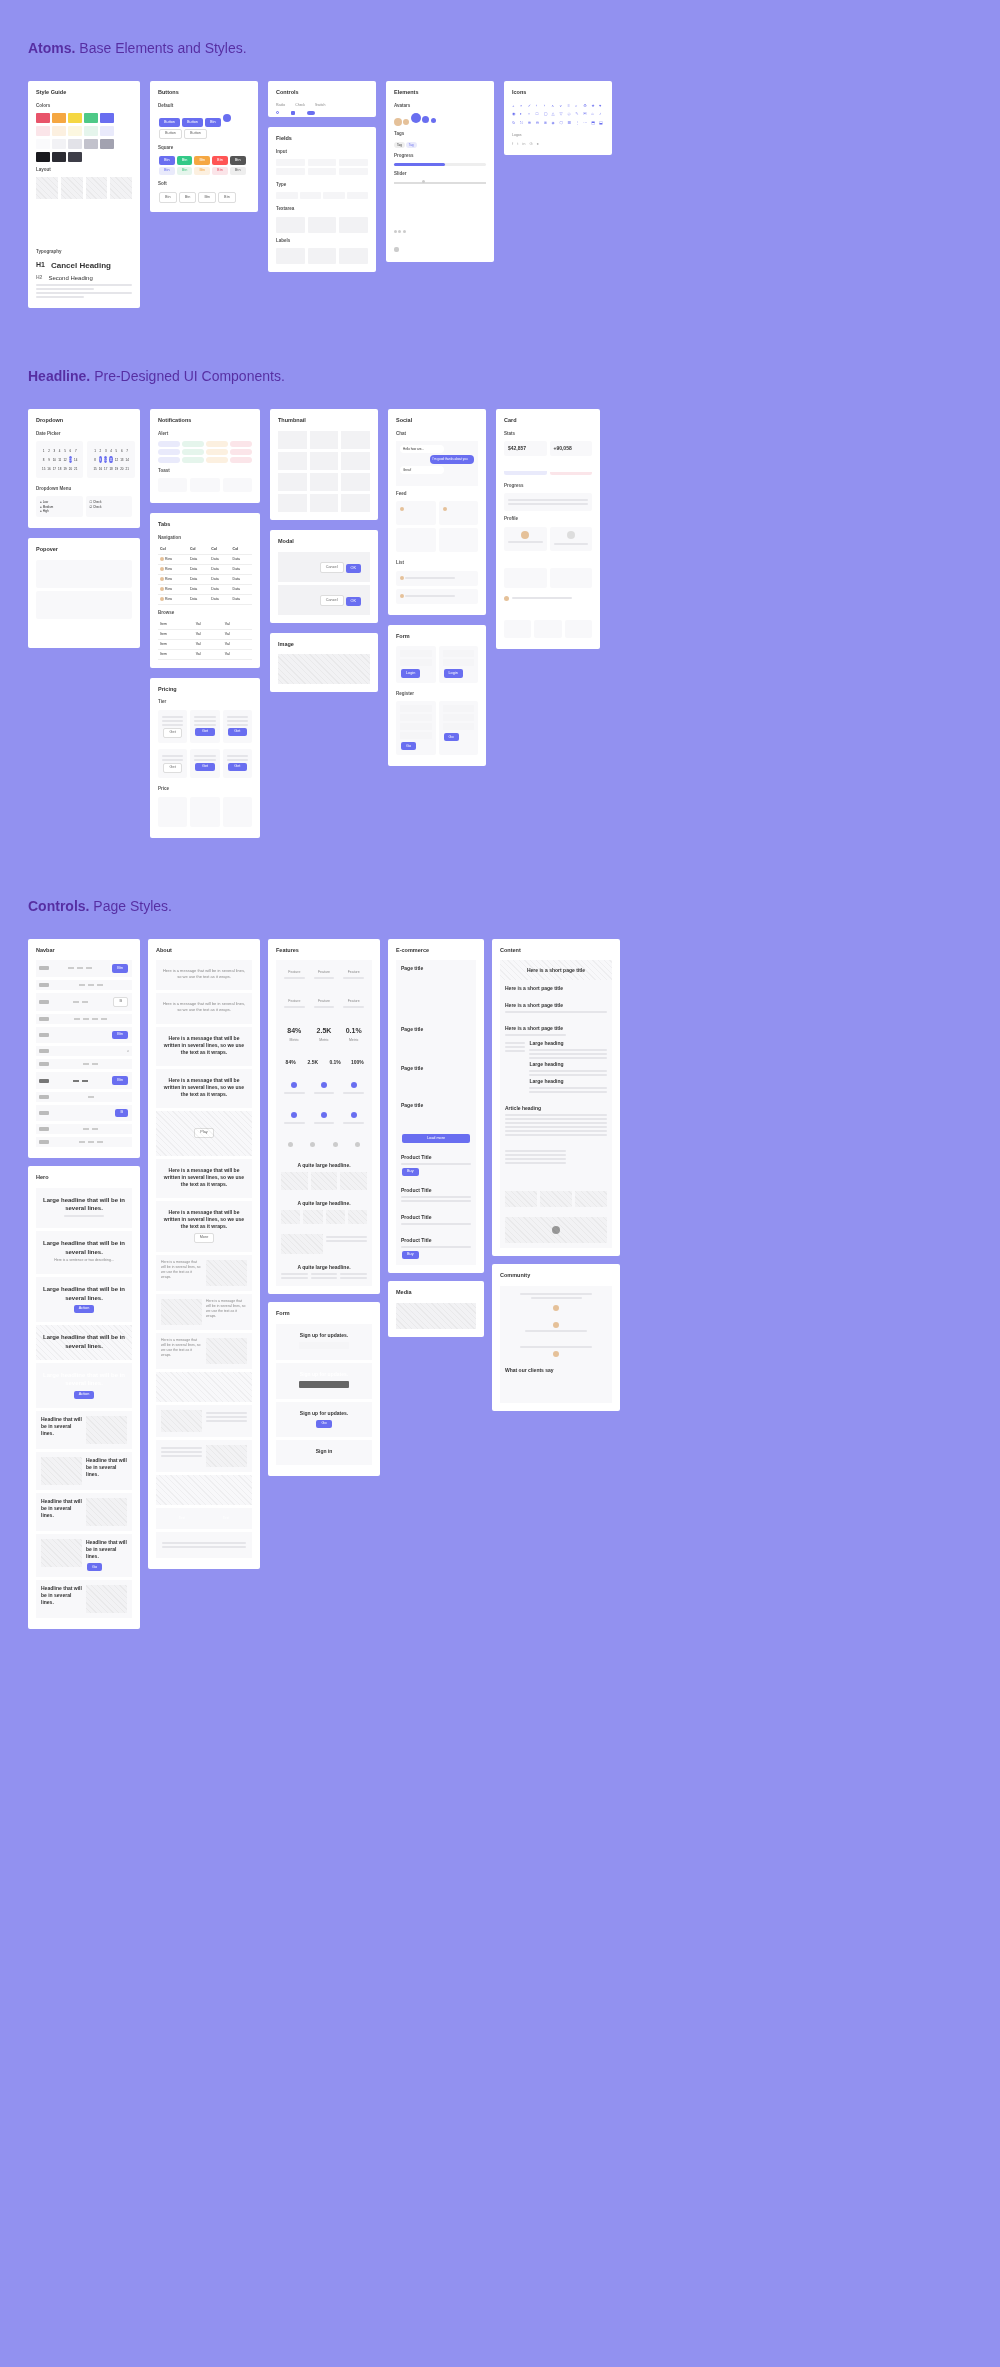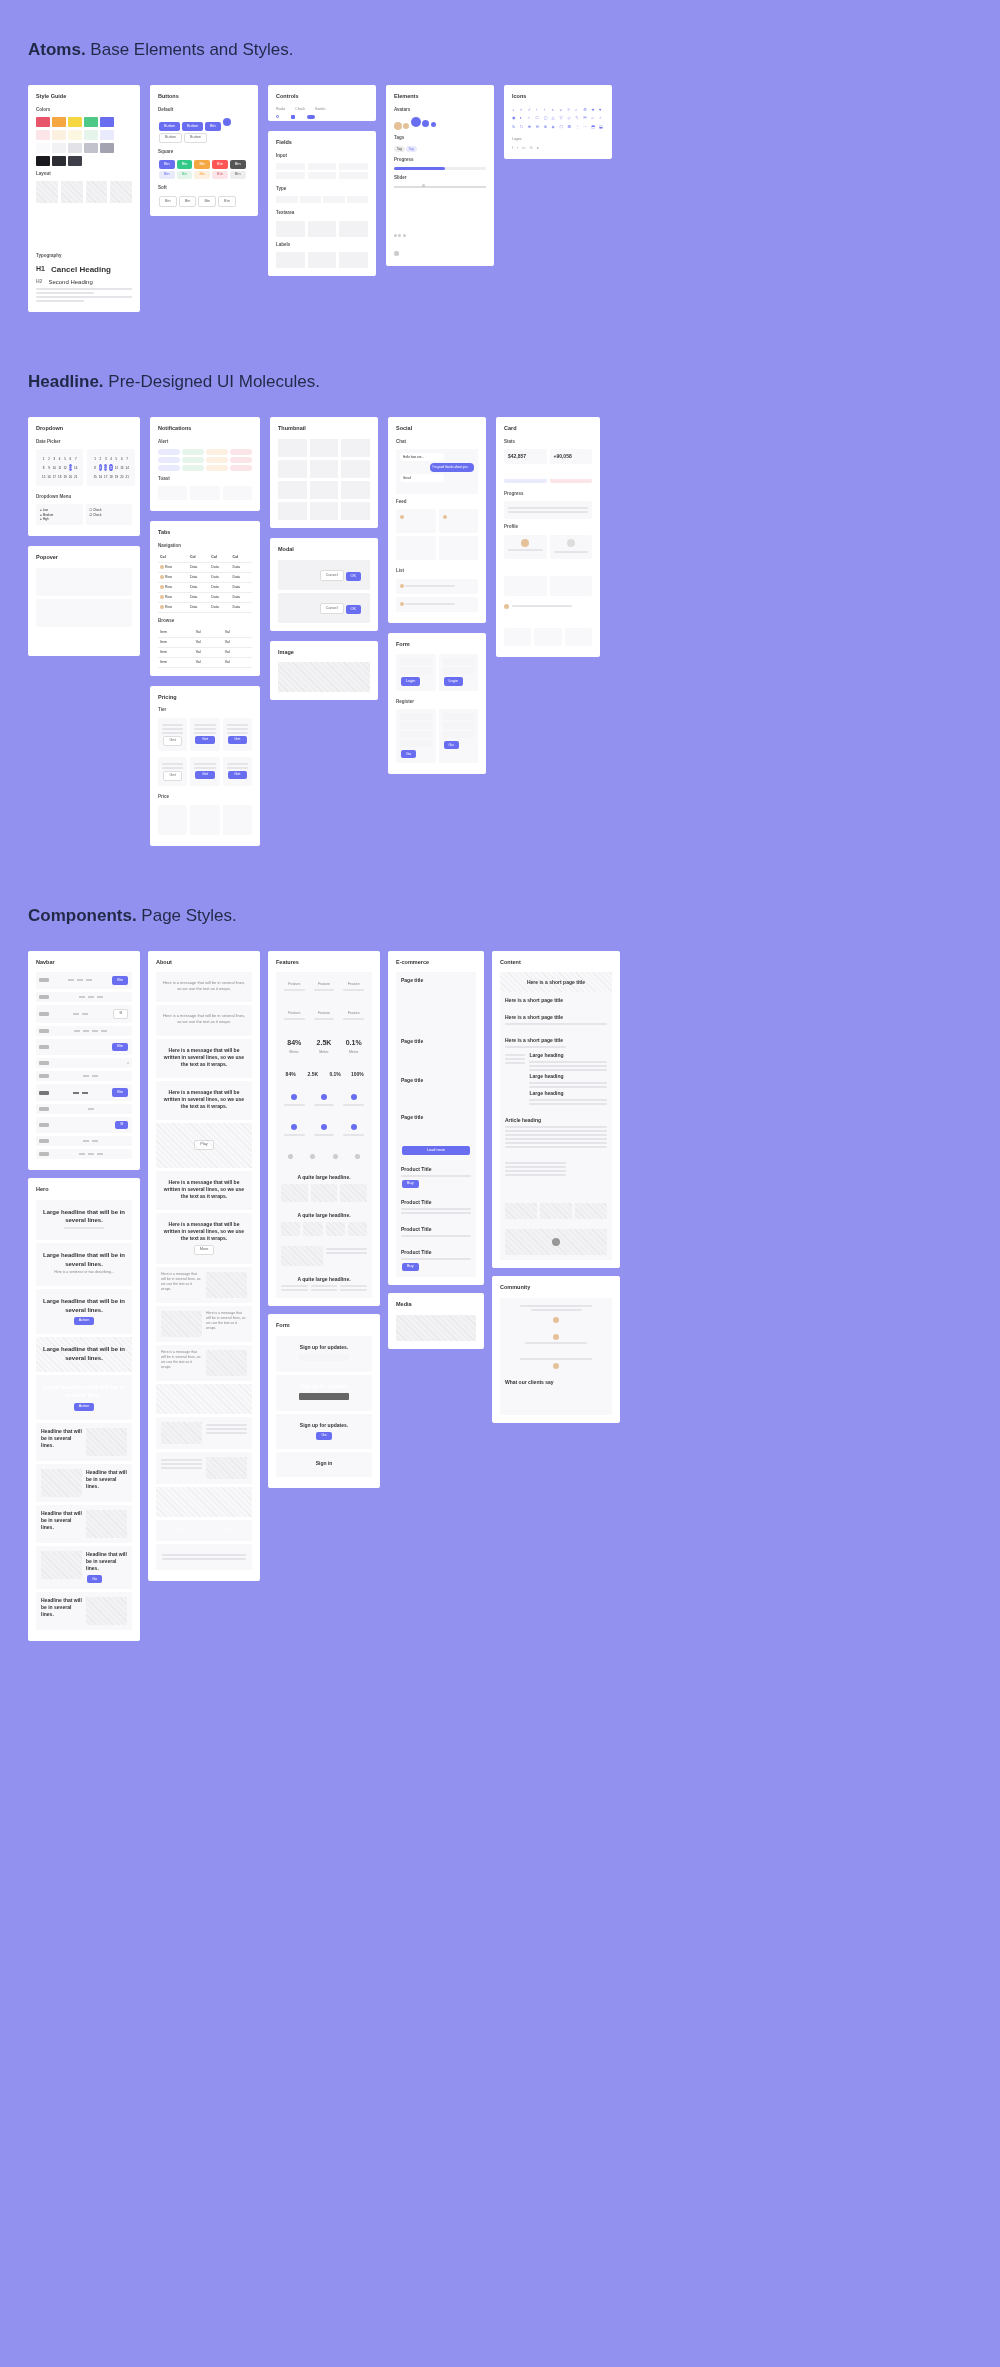--- a/index.html
+++ b/index.html
@@ -1,18 +1,18 @@
 <!DOCTYPE html>
 <html><head>
 <meta charset="utf-8">
 <style>
 *{margin:0;padding:0;box-sizing:border-box;font-family:-apple-system,BlinkMacSystemFont,"Segoe UI",sans-serif}
 body{background:#9291f0;padding:40px 28px;width:1000px}
 .sect{margin-bottom:60px}
-.sect-h{color:#0f172a;font-size:17px;font-weight:700;margin-bottom:25px}
+.sect-h{color:#4c1d95;font-size:14px;font-weight:700;margin-bottom:25px}
 .sect-h span{font-weight:400;opacity:.85}
 .row{display:flex;gap:10px;align-items:flex-start;flex-wrap:wrap}
 .card{background:#fff;border-radius:2px;padding:8px;font-size:5px;color:#333;line-height:1.4}
 .ct{font-weight:700;font-size:5.5px;margin-bottom:6px;color:#333}
 .cs{font-weight:600;font-size:4.5px;margin-bottom:4px;margin-top:5px;color:#555}
 .sw{display:flex;gap:2px;flex-wrap:wrap;margin-bottom:3px}
 .sw div{width:14px;height:10px;border-radius:1px}
 .gray{background:#f2f2f4}
 .btn{display:inline-block;padding:1.5px 5px;border-radius:2px;font-size:3.8px;font-weight:500;margin:1px}
 .bp{background:#696ef0;color:#fff}
@@ -242,21 +242,21 @@
           <span>in</span>
           <span>G</span>
           <span>●</span>
         </div>
 </div>
 
 </div>
 </div>
 
 <div class="sect">
-<div class="sect-h"><span style="font-weight:700">Headline.</span> <span>Pre-Designed UI Molecules.</span></div>
+<div class="sect-h"><span style="font-weight:700">Headline.</span> <span>Pre-Designed UI Components.</span></div>
 <div class="row">
 
 <div style="display:flex;flex-direction:column;gap:10px">
 <div class="card" style="width:112px">
 <div class="ct">Dropdown</div>
 <div class="cs">Date Picker</div>
 <div style="display:flex;gap:4px">
 <div class="block" style="flex:1">
 <table class="cal">
                 <tbody>
@@ -596,21 +596,21 @@
           <div class="block" style="height:18px"></div>
           <div class="block" style="height:18px"></div>
           <div class="block" style="height:18px"></div>
         </div>
 </div>
 
 </div>
 </div>
 
 <div class="sect">
-<div class="sect-h"><span style="font-weight:700">Components.</span> <span>Page Styles.</span></div>
+<div class="sect-h"><span style="font-weight:700">Controls.</span> <span>Page Styles.</span></div>
 <div class="row" style="gap:8px">
 
 <div style="width:112px;display:flex;flex-direction:column;gap:8px">
 <div class="card">
 <div class="ct">Navbar</div>
 <div class="navrow">
             <div class="l"></div>
             <div class="m">
               <span></span>
               <span></span>

